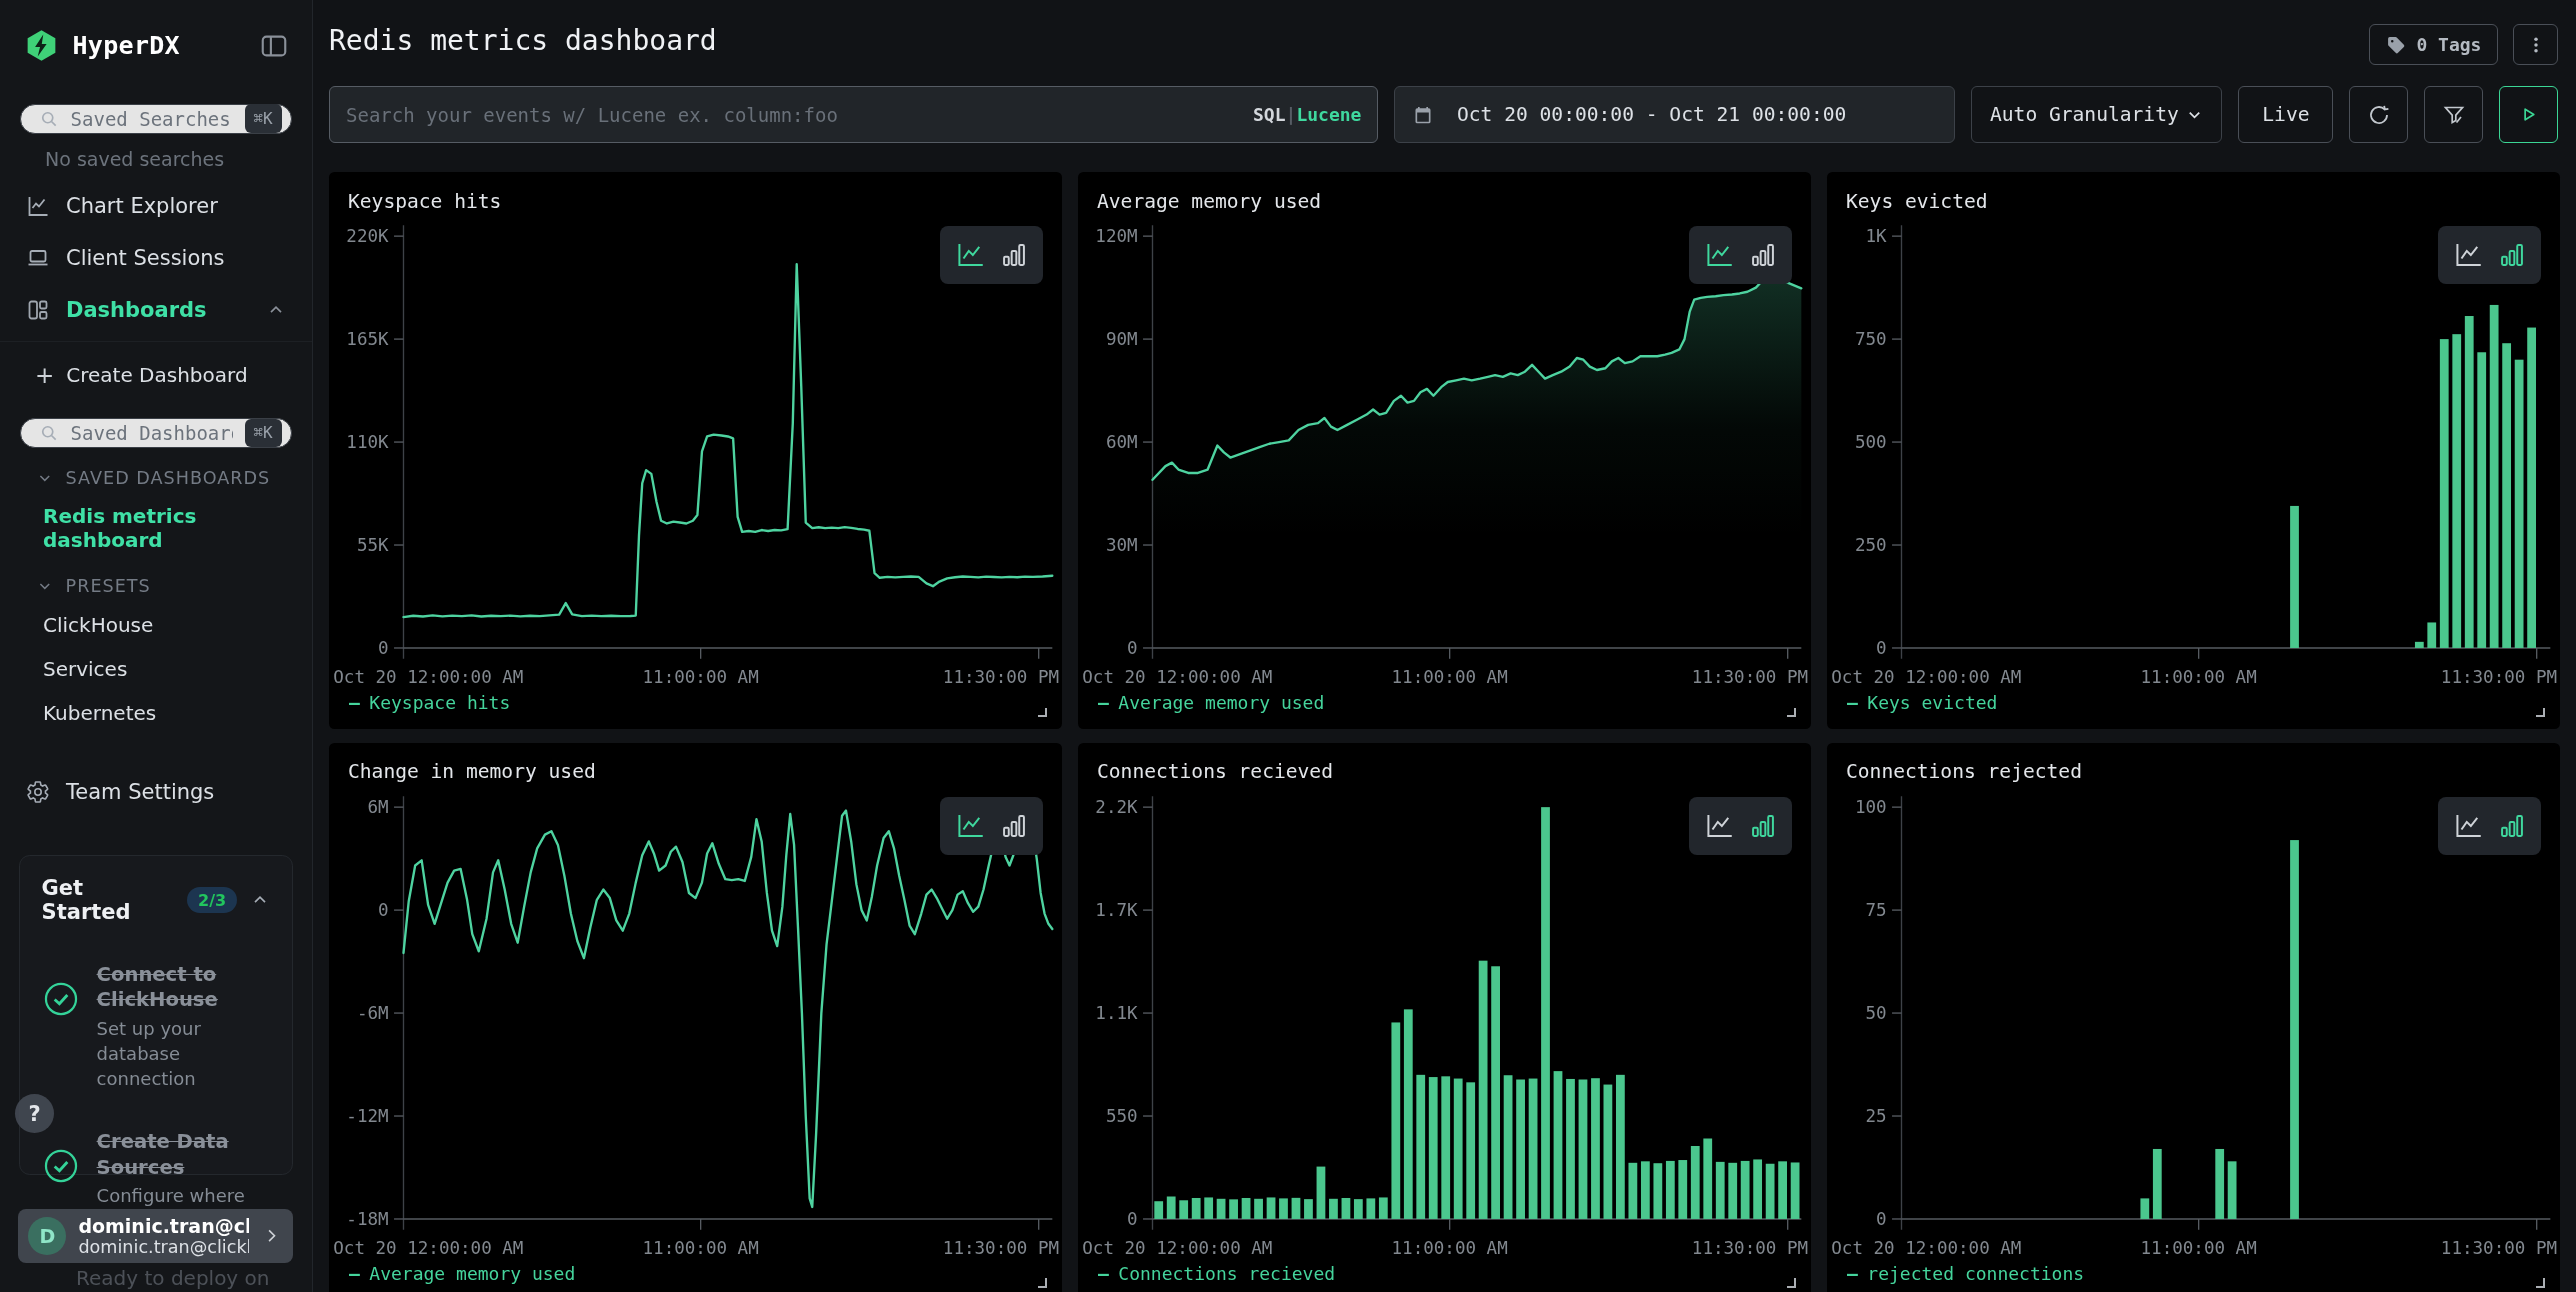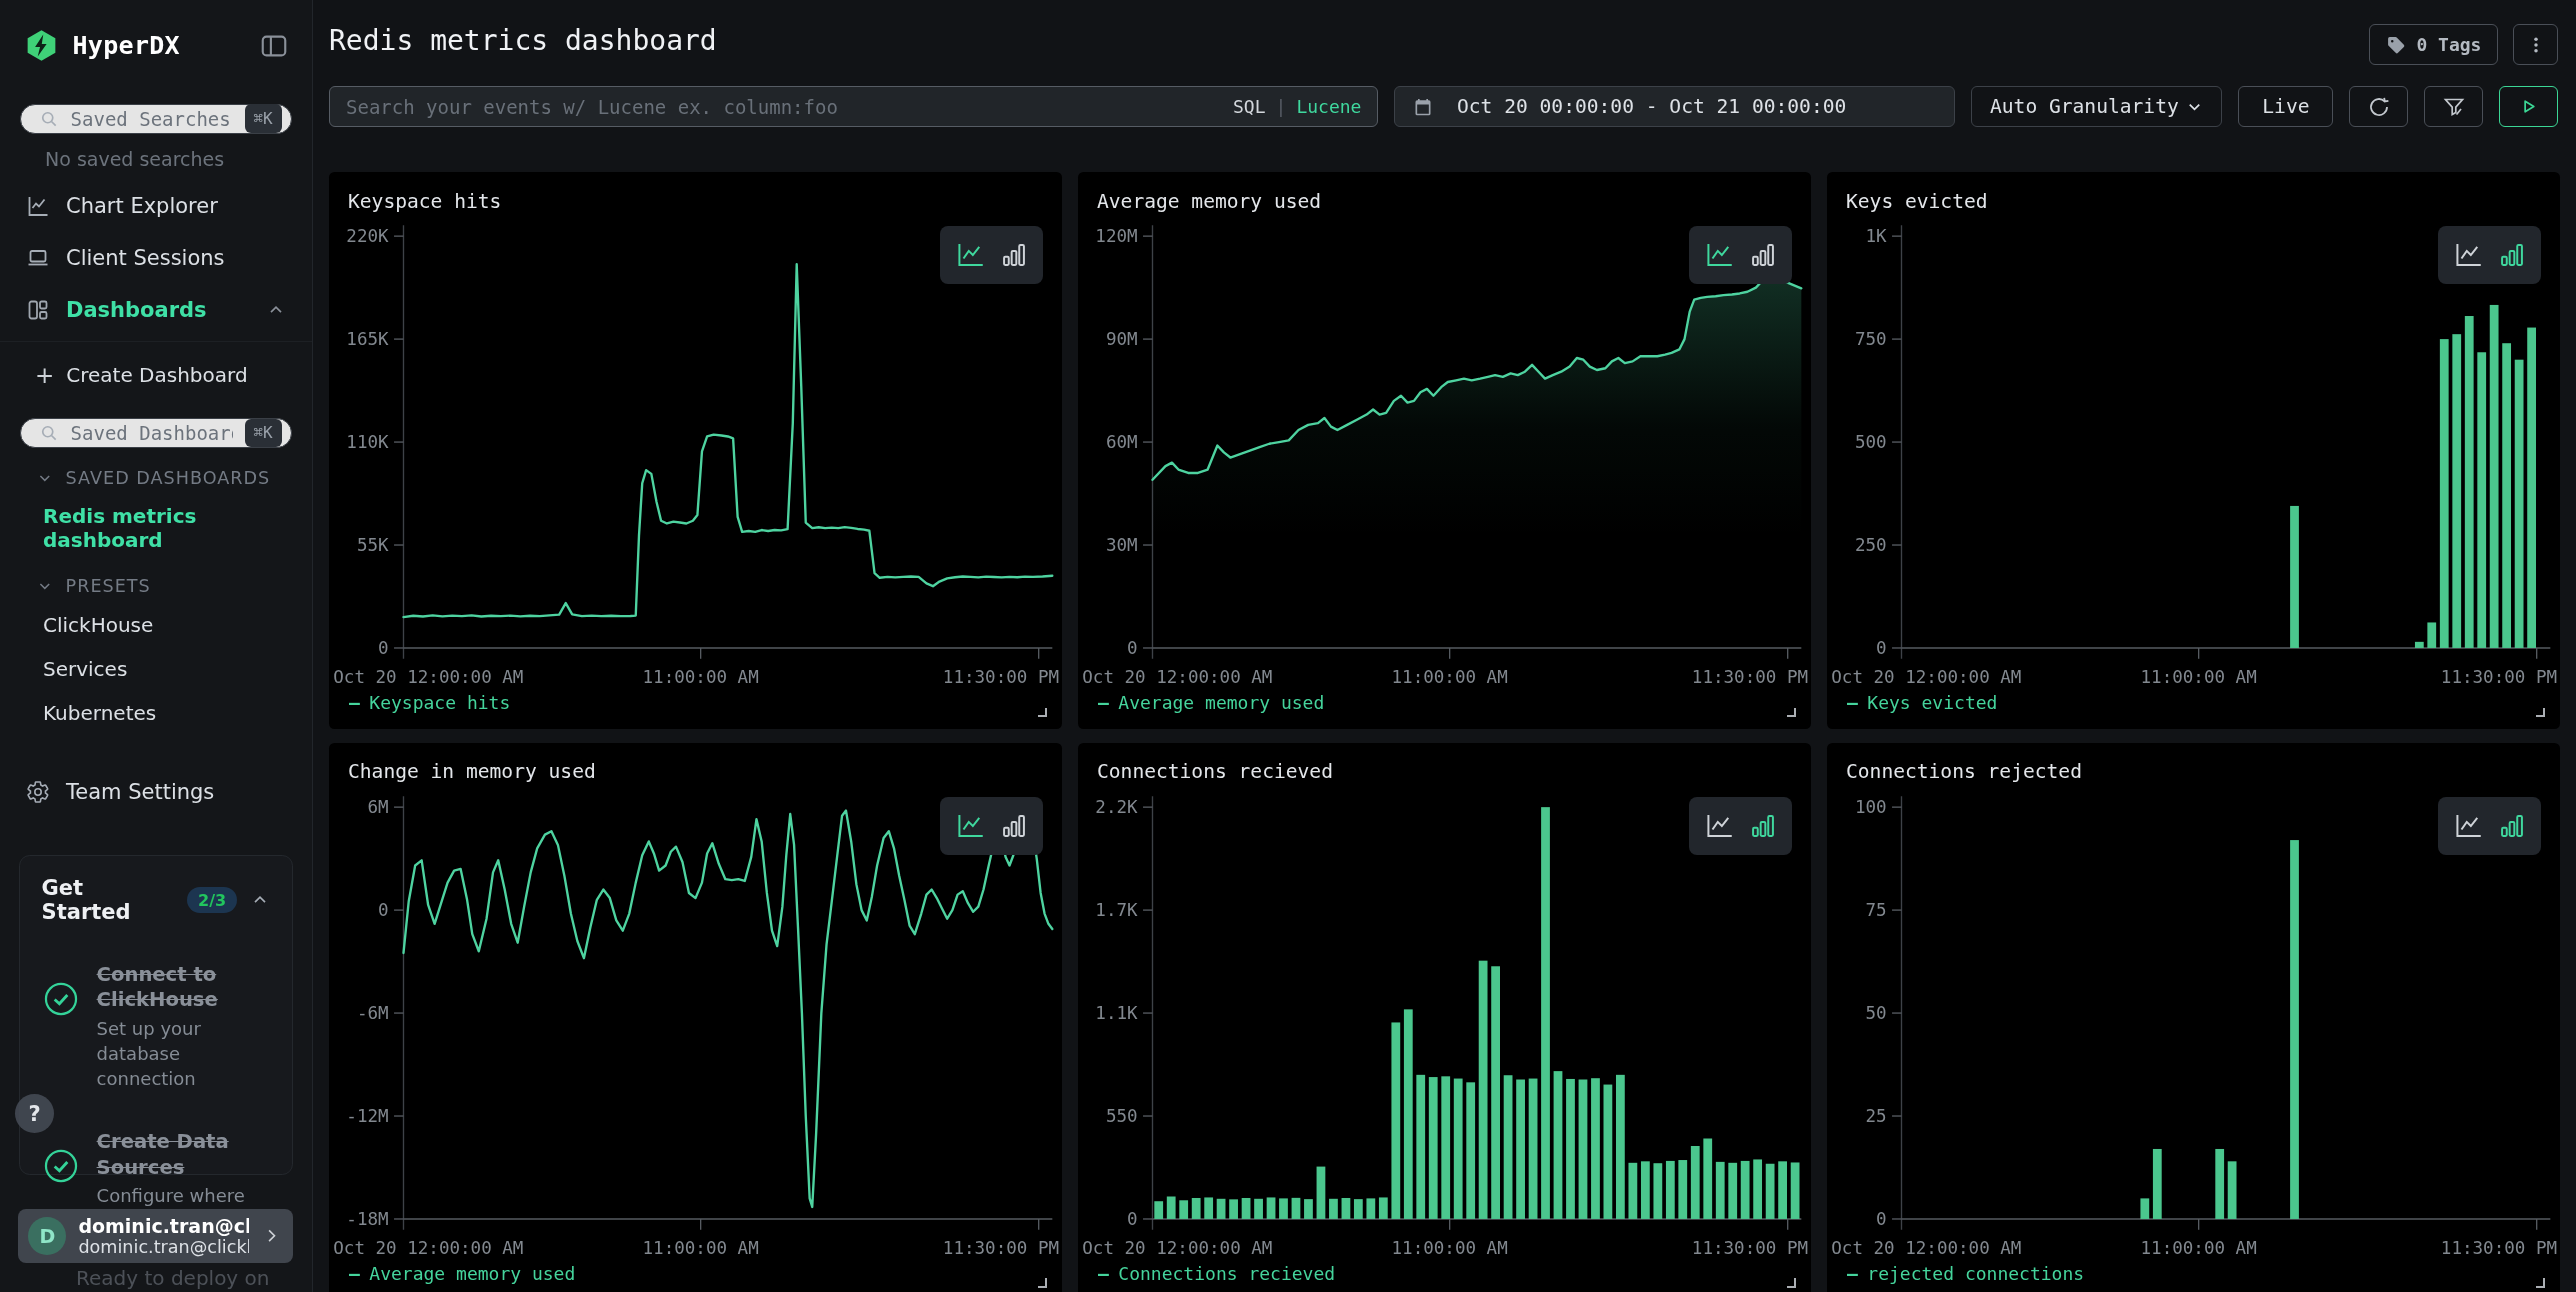--- a/index.html
+++ b/index.html
@@ -57,25 +57,25 @@
   .user-card .chev{color:#cfd3d8}
   .promo{position:absolute;left:76px;top:1264px;width:203px;color:#7a818b;opacity:.55;font-size:20px;line-height:1.4;z-index:1}
 
   
   .page-title{position:absolute;left:329px;top:24px;font-family:"DejaVu Sans Mono","Liberation Mono",monospace;font-size:28px;font-weight:500;color:#f0f2f5}
   .header-actions{position:absolute;top:24px;right:17.6px;display:flex;gap:15px}
   .btn-outline{height:41px;border:1.4px solid #4a4f57;border-radius:6px;display:flex;align-items:center;gap:10px;padding:0 16px;color:#b4bac2;background:transparent;font-family:"DejaVu Sans Mono","Liberation Mono",monospace;font-size:18px;font-weight:600;box-sizing:border-box;cursor:pointer}
   .btn-square{width:45px;padding:0;justify-content:center}
 
   
-  .filter-row{position:absolute;left:329px;right:17.6px;top:86px;height:41px;display:flex;gap:16px}
+  .filter-row{position:absolute;left:329px;right:17.6px;top:86px;height:57px;display:flex;gap:16px}
   .filter-row>*{box-sizing:border-box}
   .search-box{flex:1;display:flex;align-items:center;background:#212529;border:1.4px solid #565c64;border-radius:6px;padding:0 16px;cursor:text}
   .search-ph{flex:1;color:#697079;font-size:19px;white-space:nowrap;overflow:hidden}
-  .lang{display:flex;align-items:center;gap:10px;font-size:18px;font-weight:400}
+  .lang{display:flex;align-items:center;gap:0;font-size:18px;font-weight:700}
   .lang .sql{color:#d3d7dc;cursor:pointer}.lang .sep{color:#565c64}.lang .lucene{color:#3fd89e;cursor:pointer}
   .date-box{width:561px;background:#212529;border:1.4px solid #3c4148;border-radius:6px;display:flex;align-items:center;gap:24px;padding:0 17.6px;font-size:19.6px;color:#dde1e6;cursor:pointer}
   .gran-box{width:251px;border:1.4px solid #3c4148;border-radius:6px;display:flex;align-items:center;justify-content:space-between;padding:0 17.6px;font-size:19.6px;color:#dde1e6;cursor:pointer}
   .live-btn{width:95px;border:1.4px solid #4a4f57;border-radius:6px;display:flex;align-items:center;justify-content:center;font-size:19.6px;color:#dde1e6;cursor:pointer}
   .icon-btn{width:59px;border:1.4px solid #4a4f57;border-radius:6px;display:flex;align-items:center;justify-content:center;color:#c3c8ce;cursor:pointer}
   .play-btn{border-color:#3bd695;color:#3bd695}
 
   
   #charts-grid{position:absolute;left:329px;top:172px;display:grid;grid-template-columns:repeat(3,733px);grid-auto-rows:557px;gap:13.5px 16px}
   .panel{position:relative;background:#000000;border-radius:5.4px}

